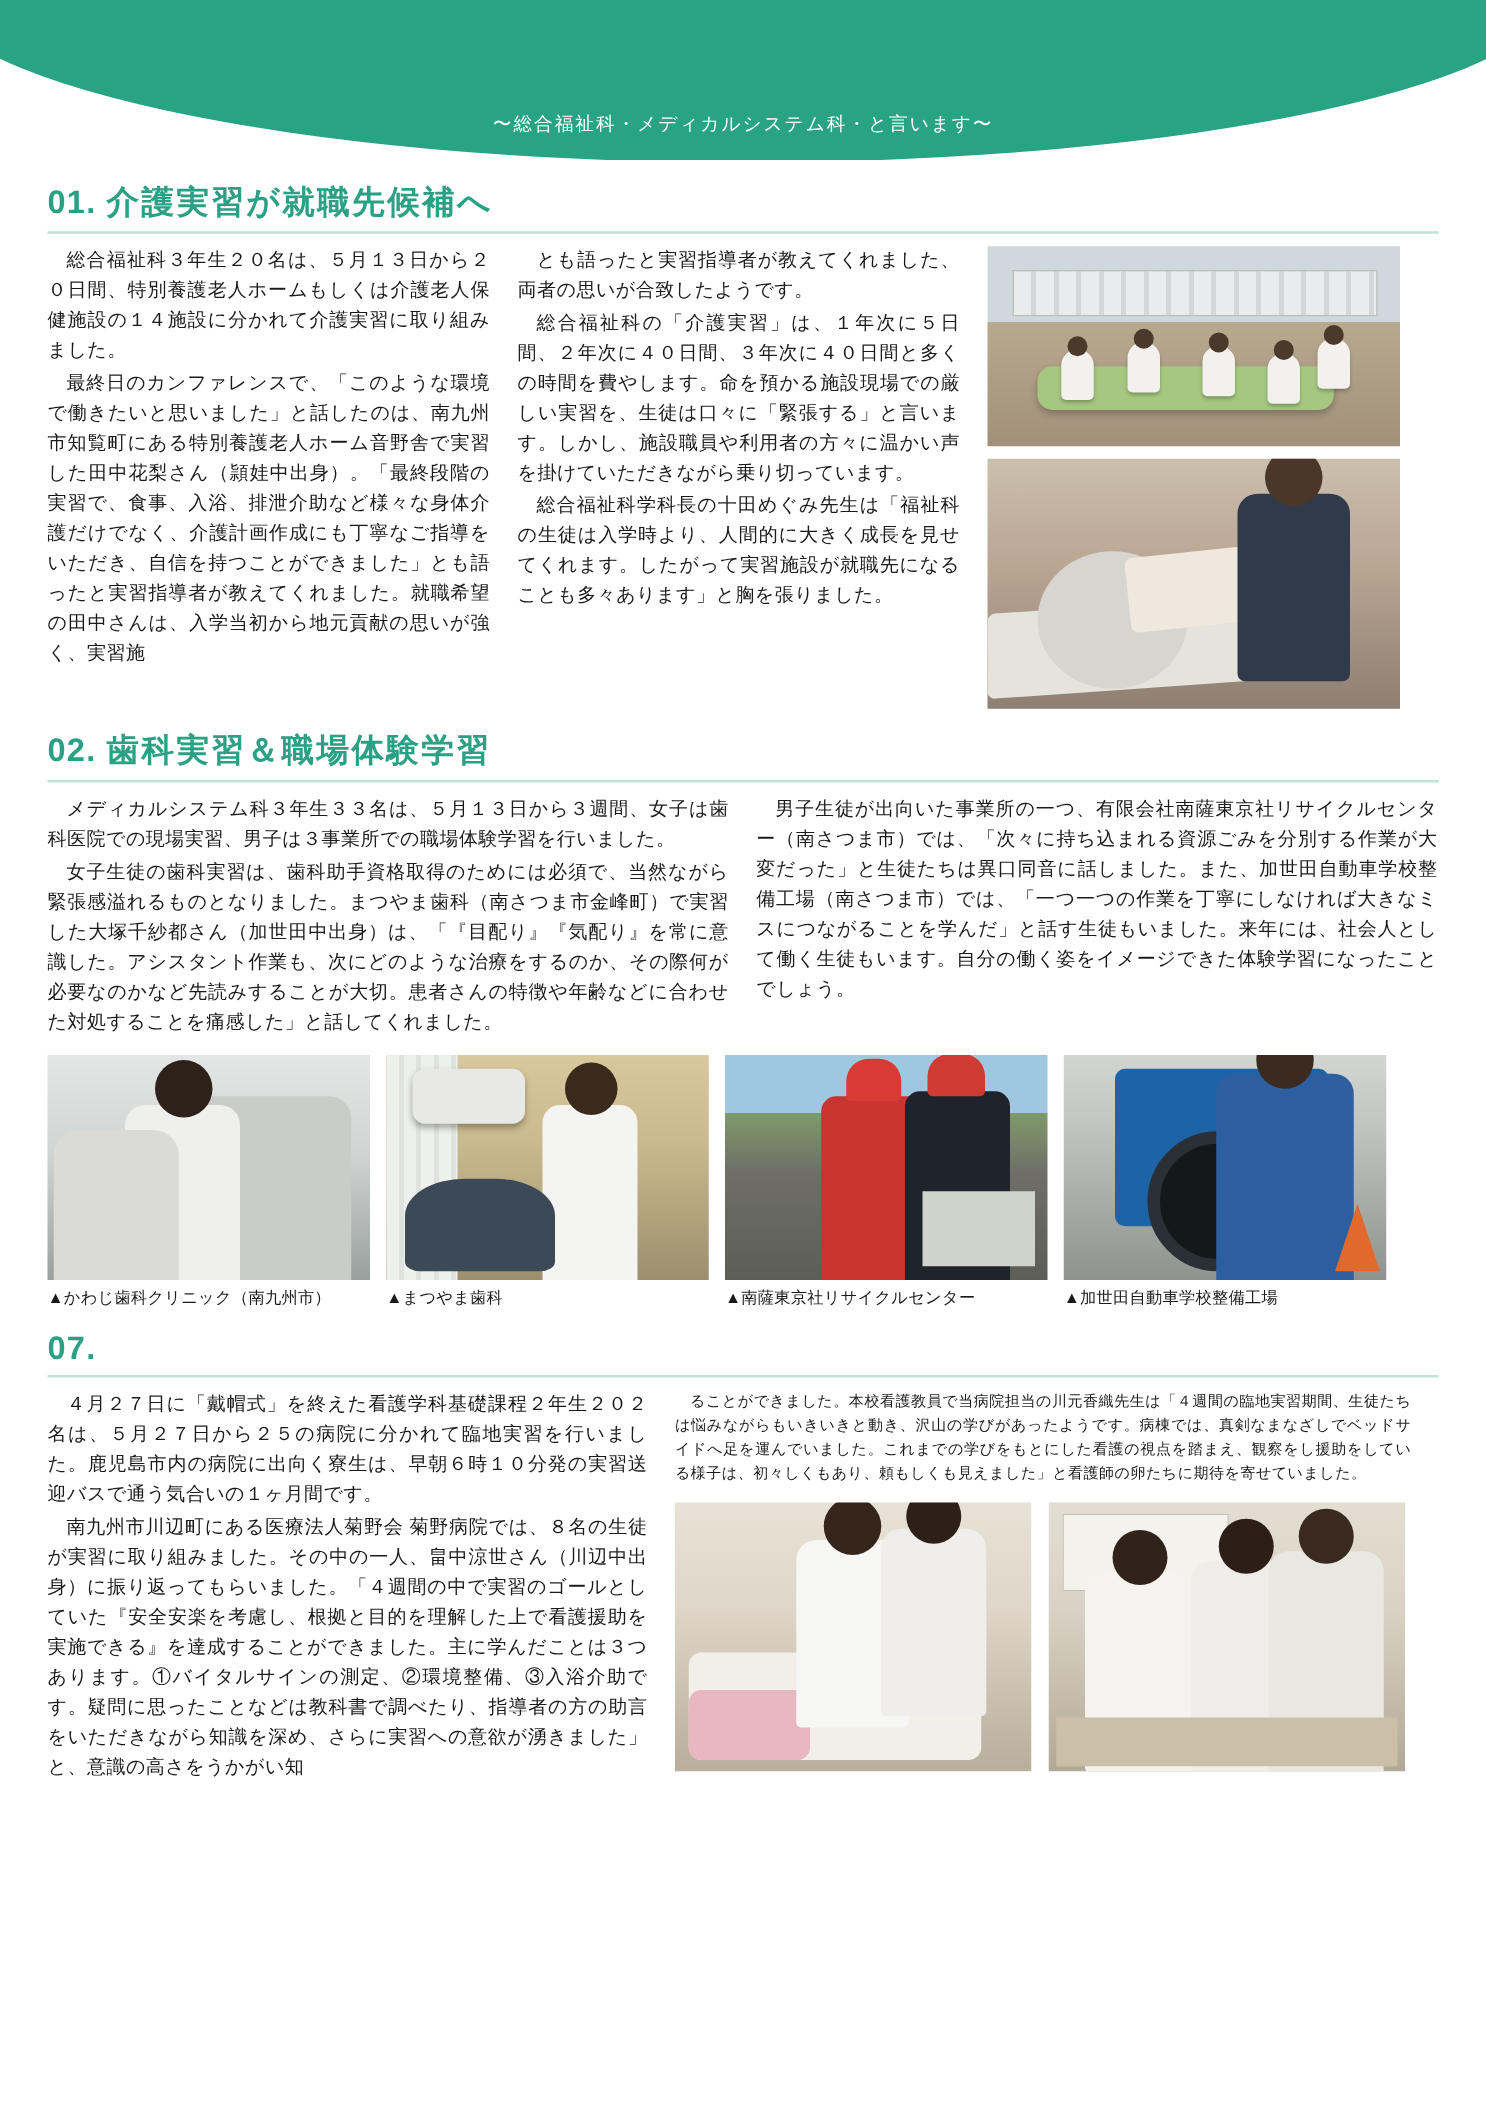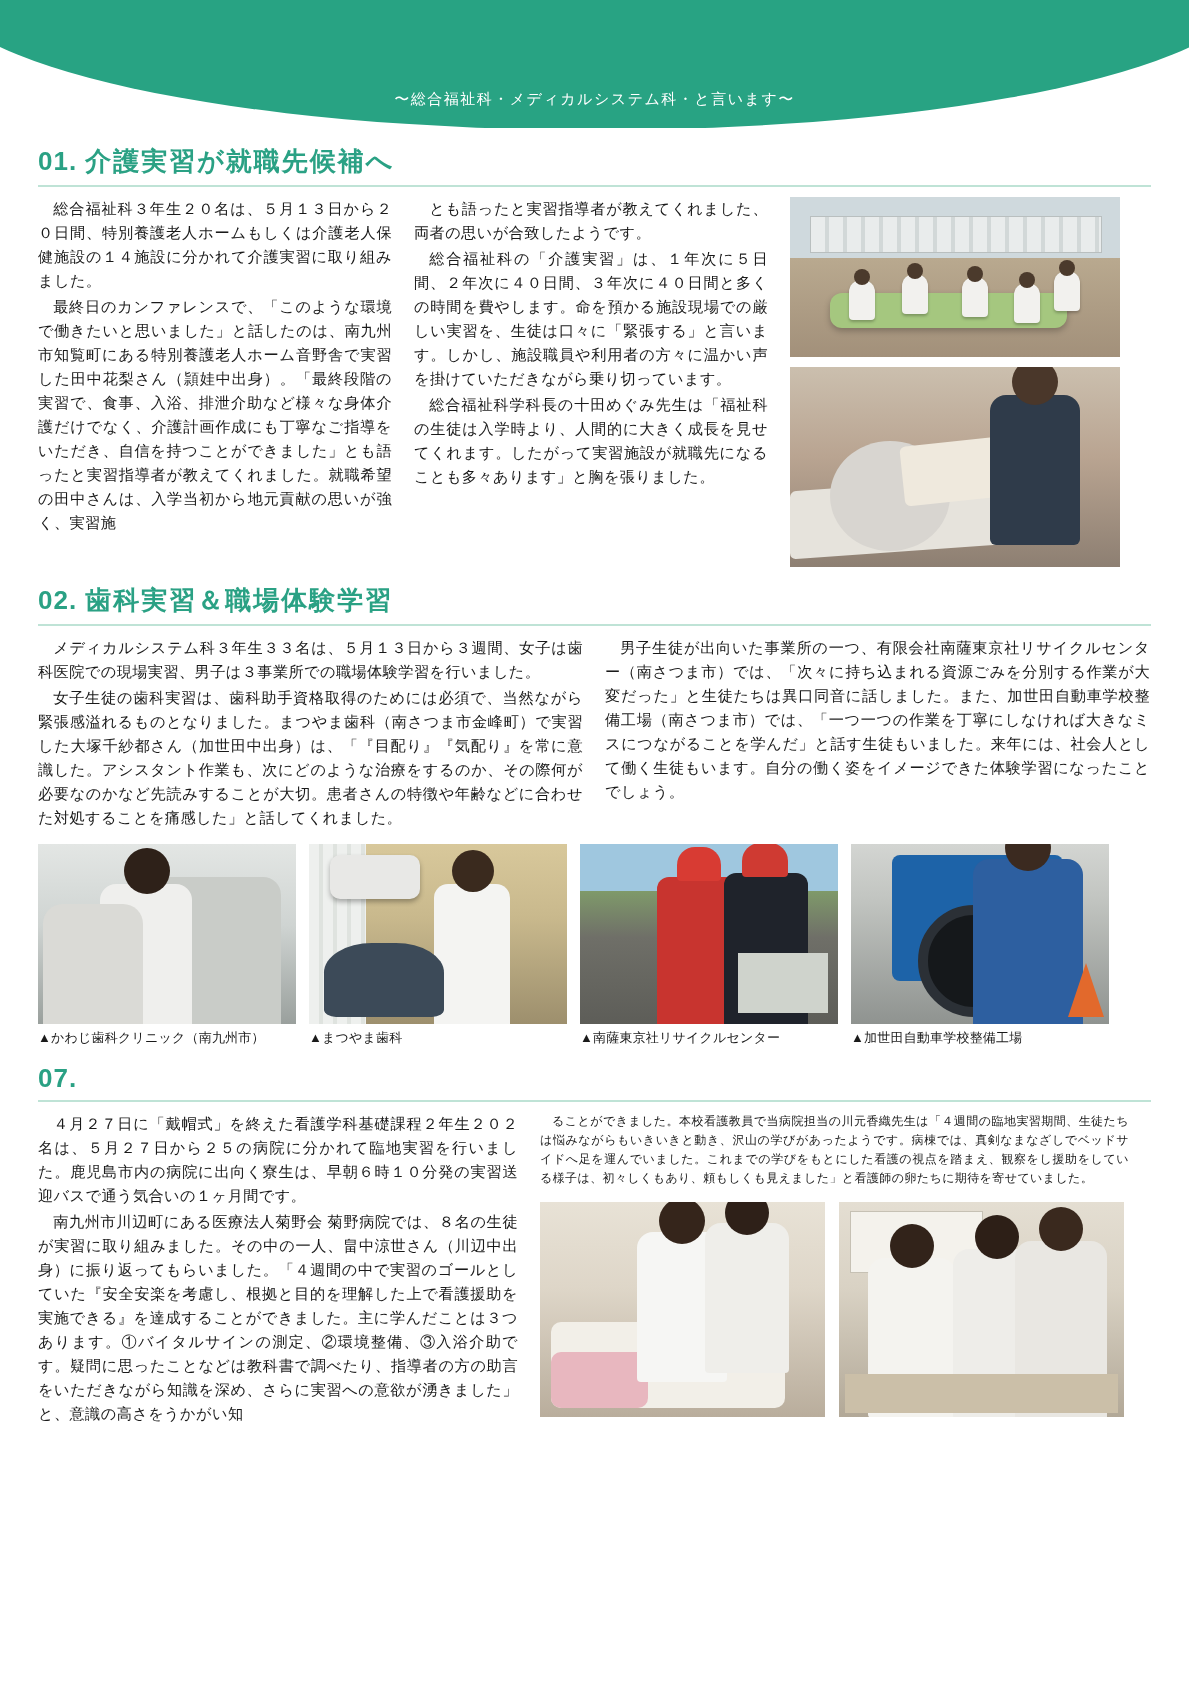--- a/index.html
+++ b/index.html
@@ -103,21 +103,21 @@
     line-height: 1.58;
     text-align: justify;
     letter-spacing: .4px;
   }
   .col p {
     margin: 0 0 2px 0;
     text-indent: 1em;
   }
 
   .w-third { width: 354px; }
-  .w-half { width: 545px; }
+  .w-half { width: 545px; font-family: Liberation Mono, monospace; }
 
   
   .photo {
     position: relative;
     overflow: hidden;
     background: #7d7d7d;
   }
   .cap {
     font-size: 13px;
     margin-top: 5px;

